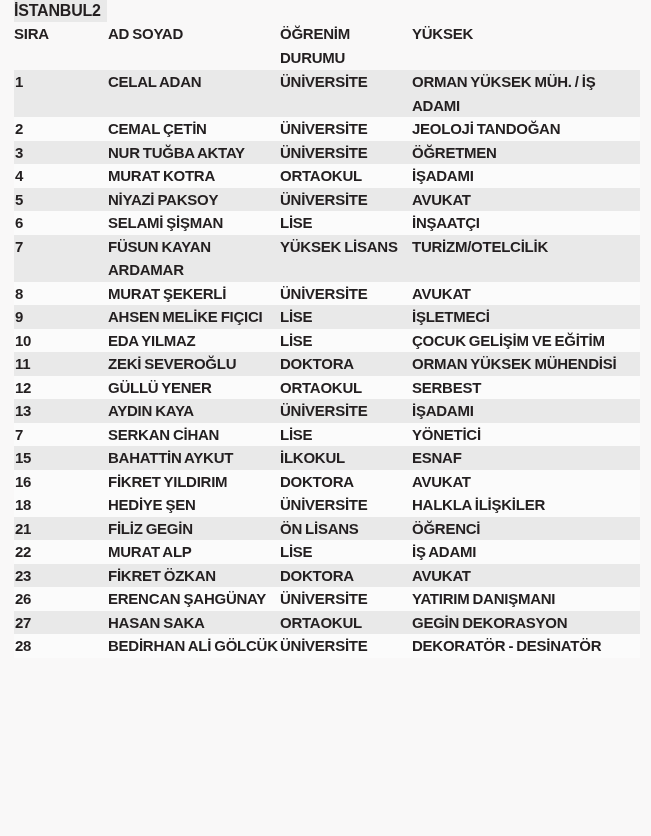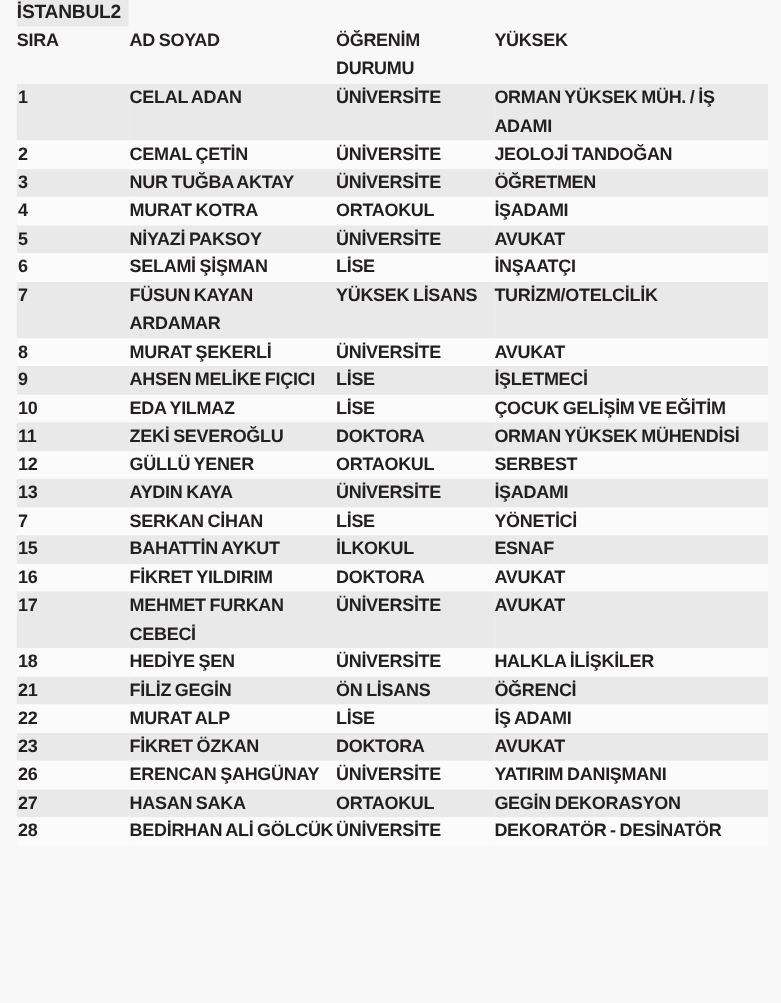--- a/index.html
+++ b/index.html
@@ -203,26 +203,20 @@
           <td>BAHATTİN AYKUT</td>
           <td>İLKOKUL</td>
           <td>ESNAF</td>
         </tr>
         <tr class="even">
           <td class="sira">16</td>
           <td>FİKRET YILDIRIM</td>
           <td>DOKTORA</td>
           <td>AVUKAT</td>
         </tr>
-        <tr class="odd">
-          <td class="sira">17</td>
-          <td>MEHMET FURKAN CEBECİ</td>
-          <td>ÜNİVERSİTE</td>
-          <td>AVUKAT</td>
-        </tr>
         <tr class="even">
           <td class="sira">18</td>
           <td>HEDİYE ŞEN</td>
           <td>ÜNİVERSİTE</td>
           <td>HALKLA İLİŞKİLER</td>
         </tr>
         <tr class="odd">
           <td class="sira">21</td>
           <td>FİLİZ GEGİN</td>
           <td>ÖN LİSANS</td>

